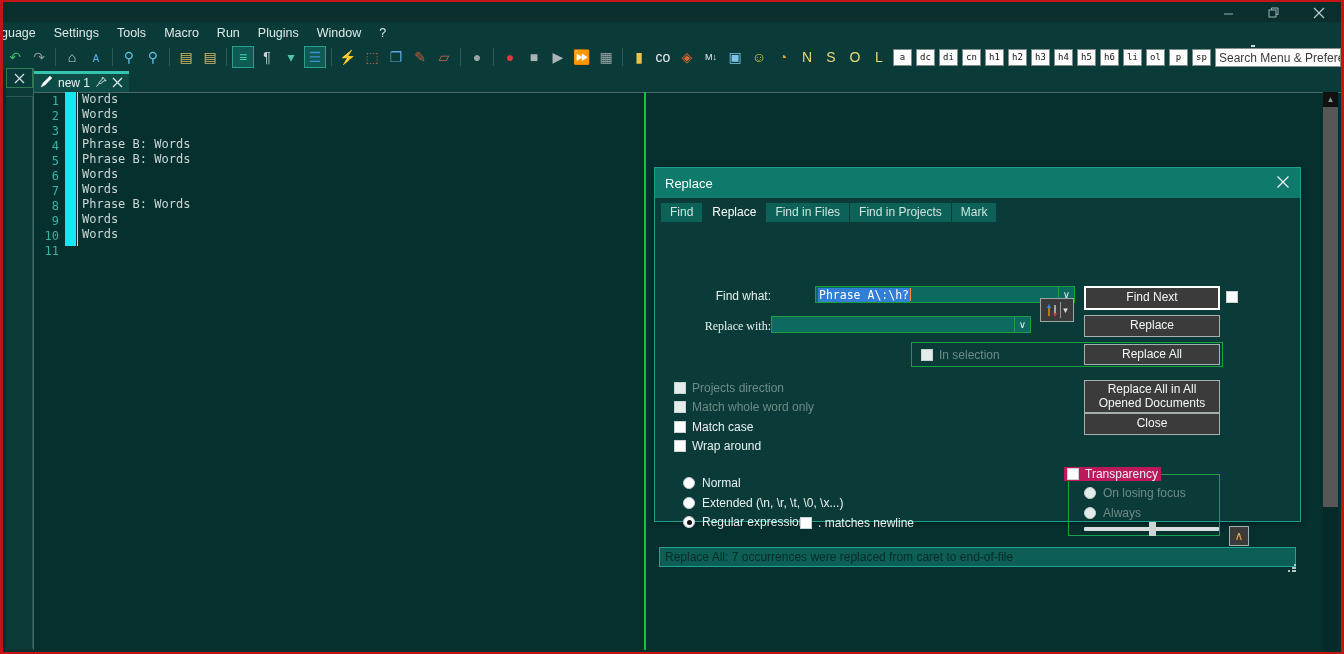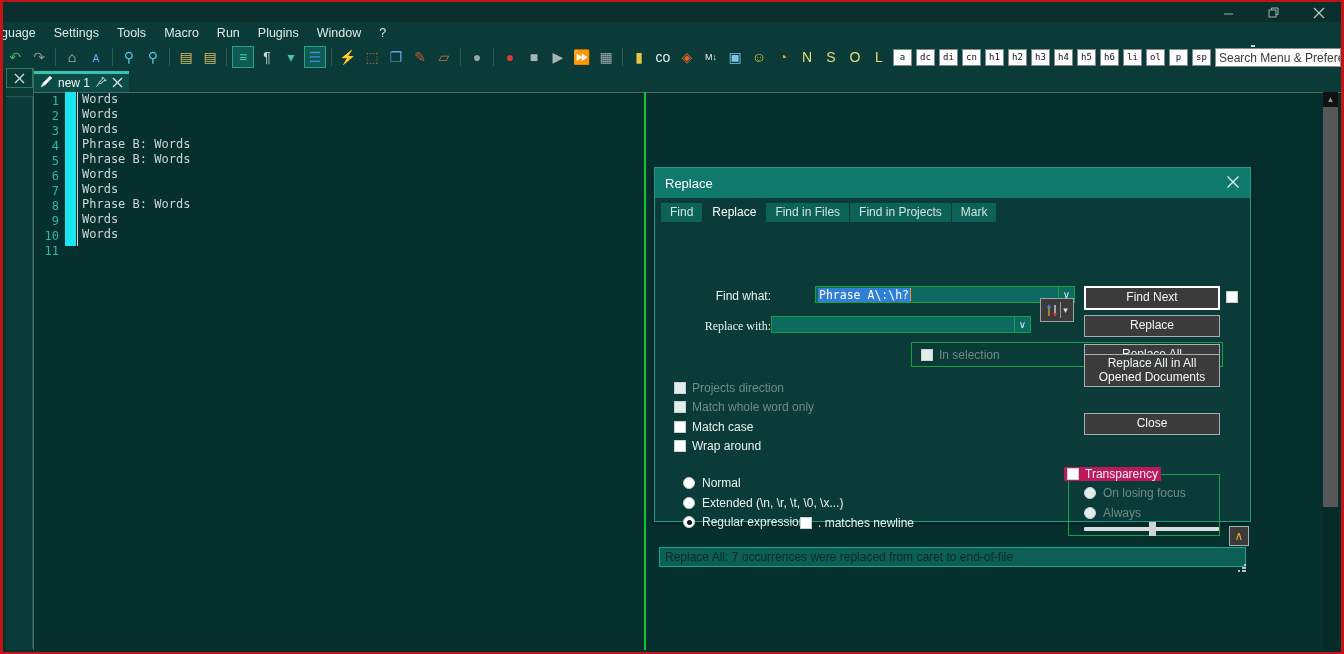--- a/index.html
+++ b/index.html
@@ -166,21 +166,21 @@
   }
   .vscroll .arrow.up { top: 0; }
   .vscroll .thumb {
     position: absolute; left: 0; right: 0; top: 15px; height: 400px;
     background: #575757;
   }
 
   
   .dialog {
     position: absolute; left: 651px; top: 167px;
-    width: 597px; height: 355px;
+    width: 647px; height: 355px;
     background: #0a3b38;
     border: 1px solid #1f9e8b;
     box-shadow: 0 1px 6px rgba(0,0,0,.45);
   }
   .dlg-title {
     height: 30px; background: #0f7a6c;
     display: flex; align-items: center; padding: 0 10px;
   }
   .dlg-title .t { color: #ffffff; font-size: 13px; flex: 1; }
   .dlg-title .x { color: #e9f4f2; font-size: 15px; line-height: 1; }
@@ -582,21 +582,21 @@
       </div>
 
       <div class="btn default" style="left:429px; top:64px; width:136px; height:24px;">Find Next</div>
       <div class="sq-checkbox" style="left:571px; top:69px;"></div>
 
       <div class="btn" style="left:429px; top:93px; width:136px; height:22px;">Replace</div>
 
       <div class="btn-focusring" style="left:256px; top:120px; width:312px; height:25px;"></div>
       <div class="btn" style="left:429px; top:122px; width:136px; height:21px;">Replace All</div>
 
-      <div class="btn" style="left:429px; top:132px; width:136px; height:33px;">Replace All in All Opened Documents</div>
+      <div class="btn" style="left:429px; top:158px; width:136px; height:33px;">Replace All in All Opened Documents</div>
 
       <div class="btn" style="left:429px; top:191px; width:136px; height:22px;">Close</div>
 
       <div class="cb" style="left:266px; top:126px;">
         <span class="cbbox dim"></span>
         <span class="cbtext disabled">In selection</span>
       </div>
 
       <div class="cb" style="left:19px; top:159px;">
         <span class="cbbox dim"></span>

